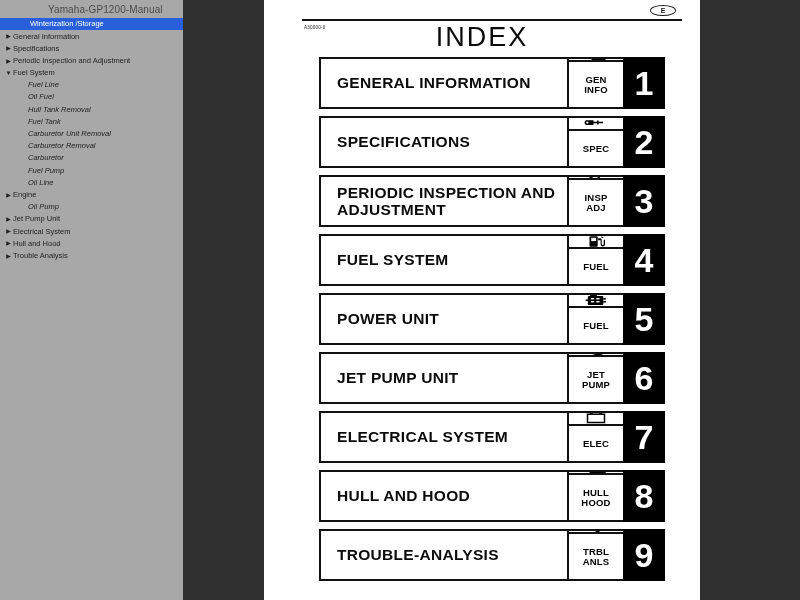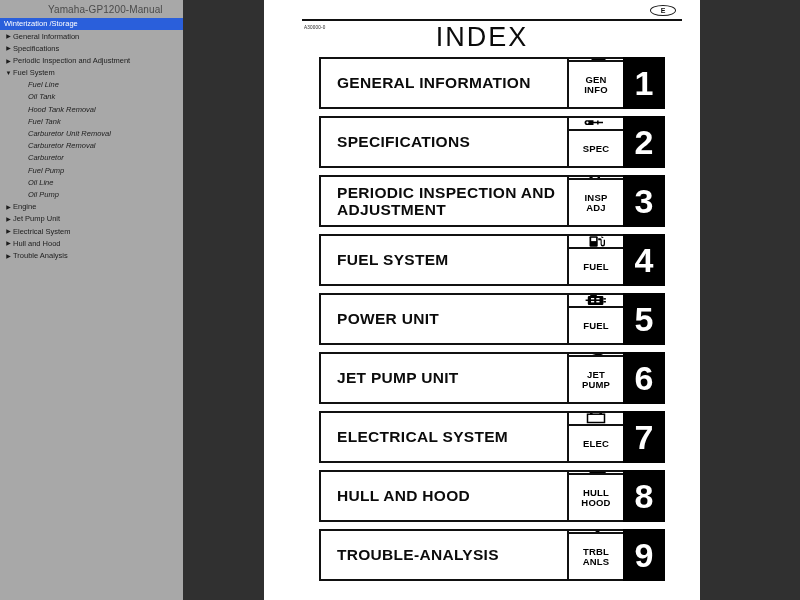--- a/index.html
+++ b/index.html
@@ -47,21 +47,21 @@
     font-size: 7.5px;
     color: #1d1d1d;
     white-space: nowrap;
     padding-left: 4px;
     box-sizing: border-box;
   }
 
   .sb-row.selected {
     background: #2a5fdb;
     color: #ffffff;
-    padding-left: 4px;
+    padding-left: 30px;
   }
 
   .sb-row .tw {
     display: inline-block;
     width: 9px;
     flex: 0 0 9px;
     text-align: center;
     font-size: 6px;
     line-height: 1;
     color: #1d1d1d;
@@ -263,49 +263,49 @@
           <span class="sb-label">Periodic Inspection and Adjustment</span>
         </div>
         <div class="sb-row">
           <span class="tw">▼</span>
           <span class="sb-label">Fuel System</span>
         </div>
         <div class="sb-row lvl2">
           <span class="sb-label">Fuel Line</span>
         </div>
         <div class="sb-row lvl2">
-          <span class="sb-label">Oil Tank</span>
-        </div>
-        <div class="sb-row lvl2">
-          <span class="sb-label">Hood Tank Removal</span>
+          <span class="sb-label">Oil Fuel</span>
+        </div>
+        <div class="sb-row lvl2">
+          <span class="sb-label">Hull Tank Removal</span>
         </div>
         <div class="sb-row lvl2">
           <span class="sb-label">Fuel Tank</span>
         </div>
         <div class="sb-row lvl2">
           <span class="sb-label">Carburetor Unit Removal</span>
         </div>
         <div class="sb-row lvl2">
           <span class="sb-label">Carburetor Removal</span>
         </div>
         <div class="sb-row lvl2">
           <span class="sb-label">Carburetor</span>
         </div>
         <div class="sb-row lvl2">
           <span class="sb-label">Fuel Pump</span>
         </div>
         <div class="sb-row lvl2">
           <span class="sb-label">Oil Line</span>
         </div>
+        <div class="sb-row">
+          <span class="tw">▶</span>
+          <span class="sb-label">Engine</span>
+        </div>
         <div class="sb-row lvl2">
           <span class="sb-label">Oil Pump</span>
-        </div>
-        <div class="sb-row">
-          <span class="tw">▶</span>
-          <span class="sb-label">Engine</span>
         </div>
         <div class="sb-row">
           <span class="tw">▶</span>
           <span class="sb-label">Jet Pump Unit</span>
         </div>
         <div class="sb-row">
           <span class="tw">▶</span>
           <span class="sb-label">Electrical System</span>
         </div>
         <div class="sb-row">

